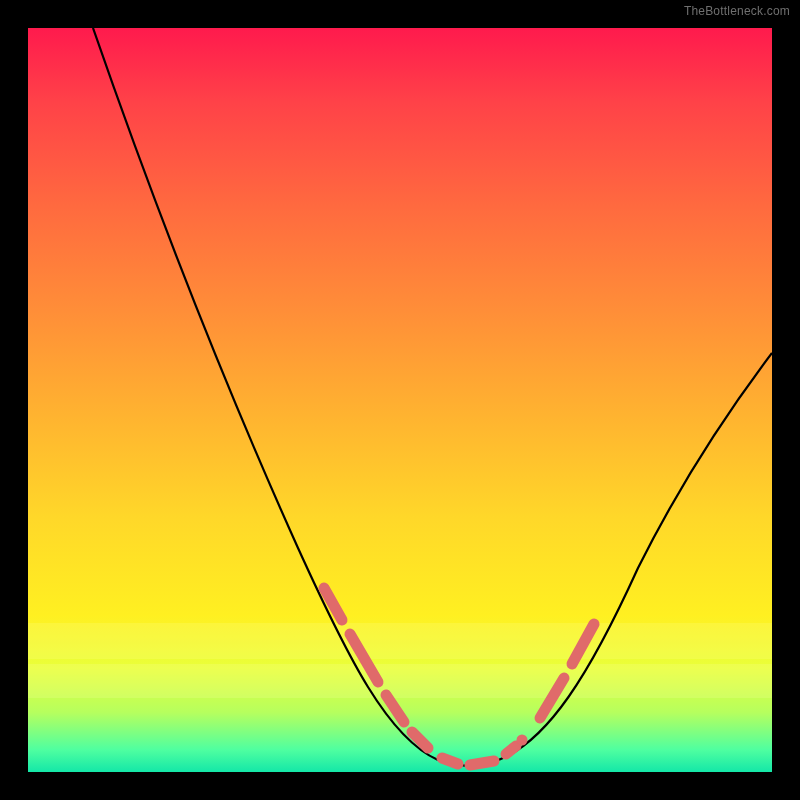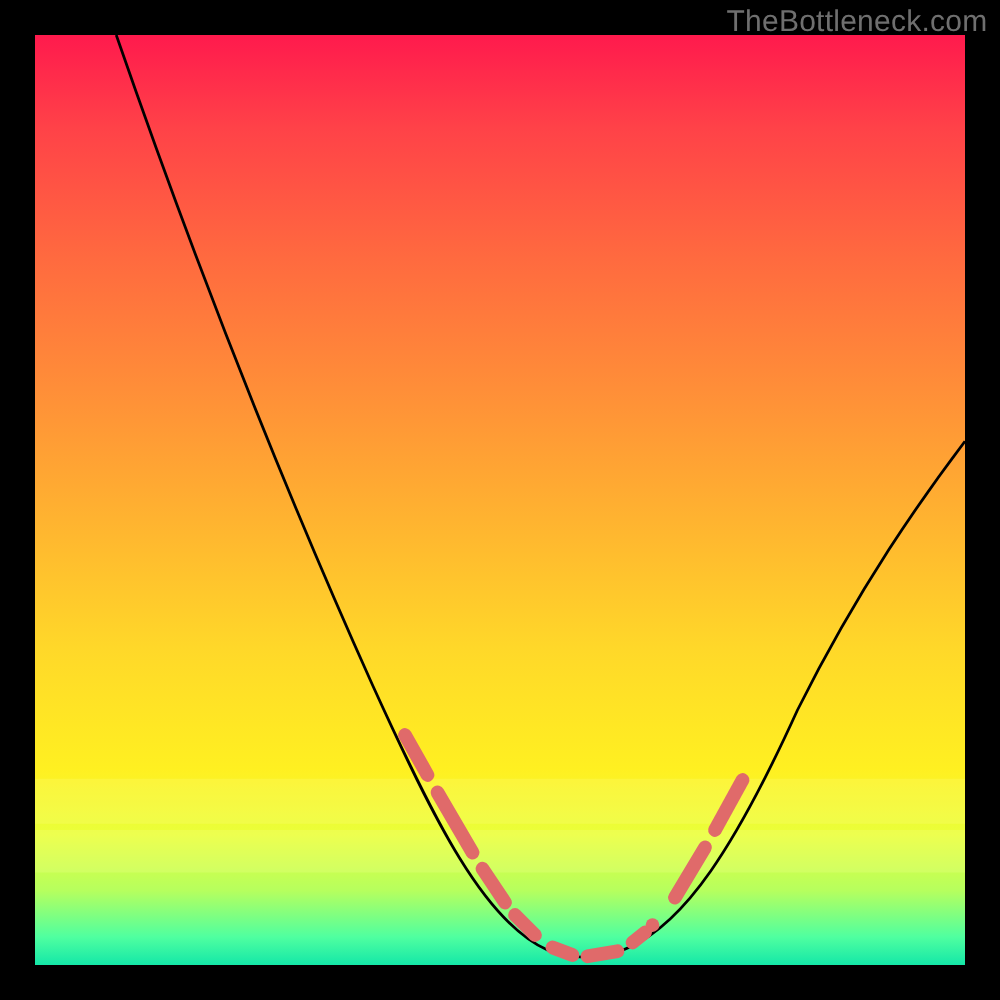--- a/index.html
+++ b/index.html
@@ -54,21 +54,21 @@
 
   svg.curves {
     position: absolute;
     inset: 0;
   }
   .watermark {
     position: absolute;
     top: 4px;
     right: 10px;
     color: #6f6f6f;
-    font-size: 24px;
+    font-size: 12px;
     letter-spacing: 0.2px;
     user-select: none;
   }
 </style>
 </head>
 <body>
 
 <div class="frame">
   <div class="plot-area">
     <div class="gradient"></div>

